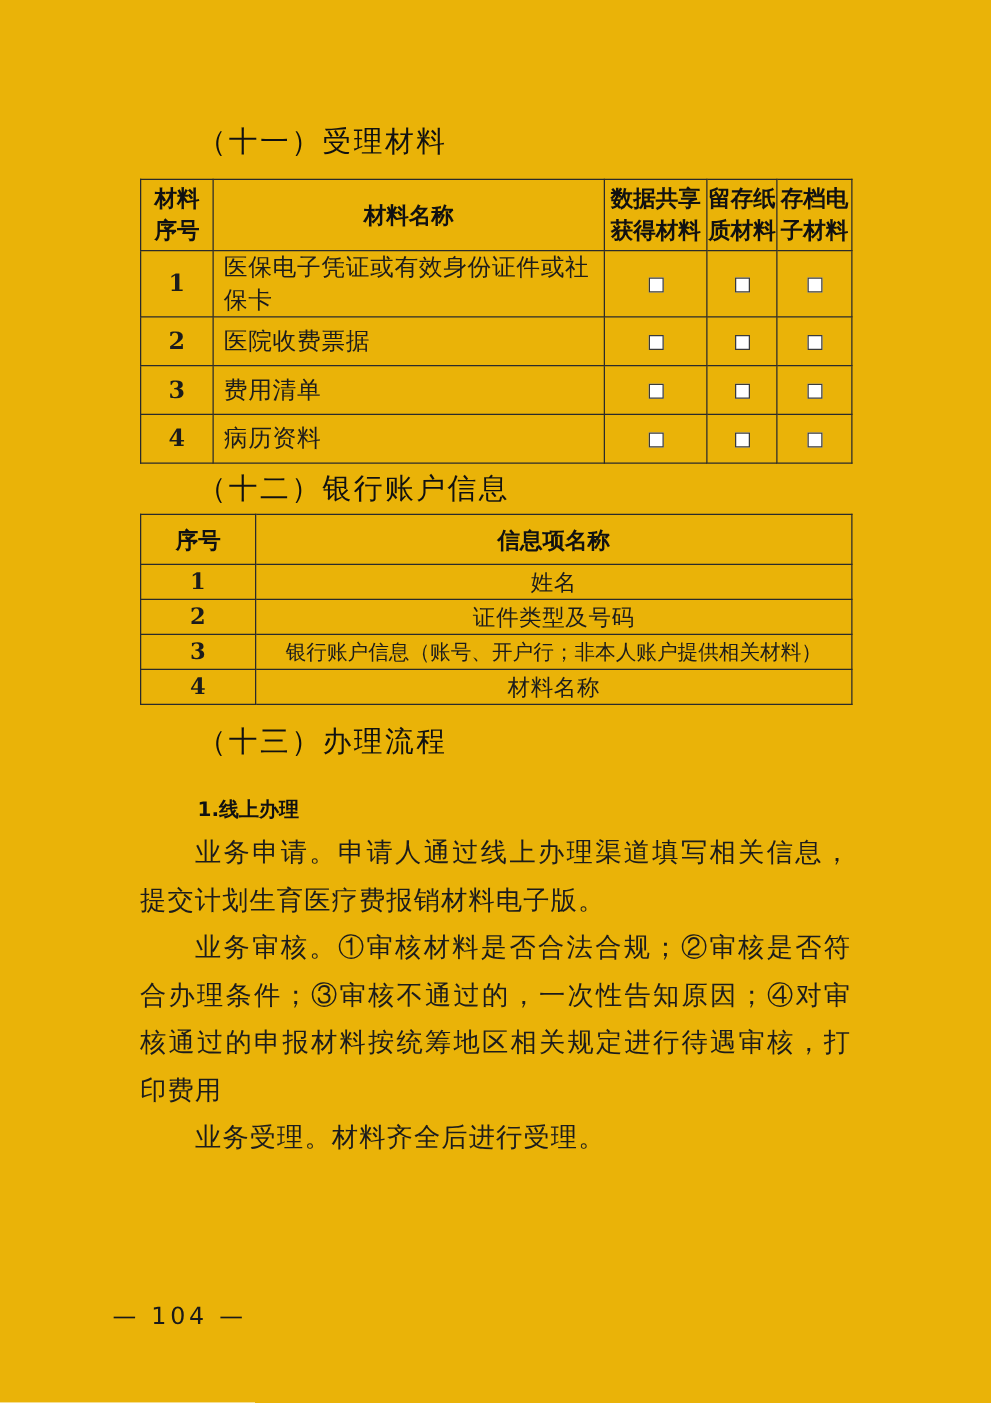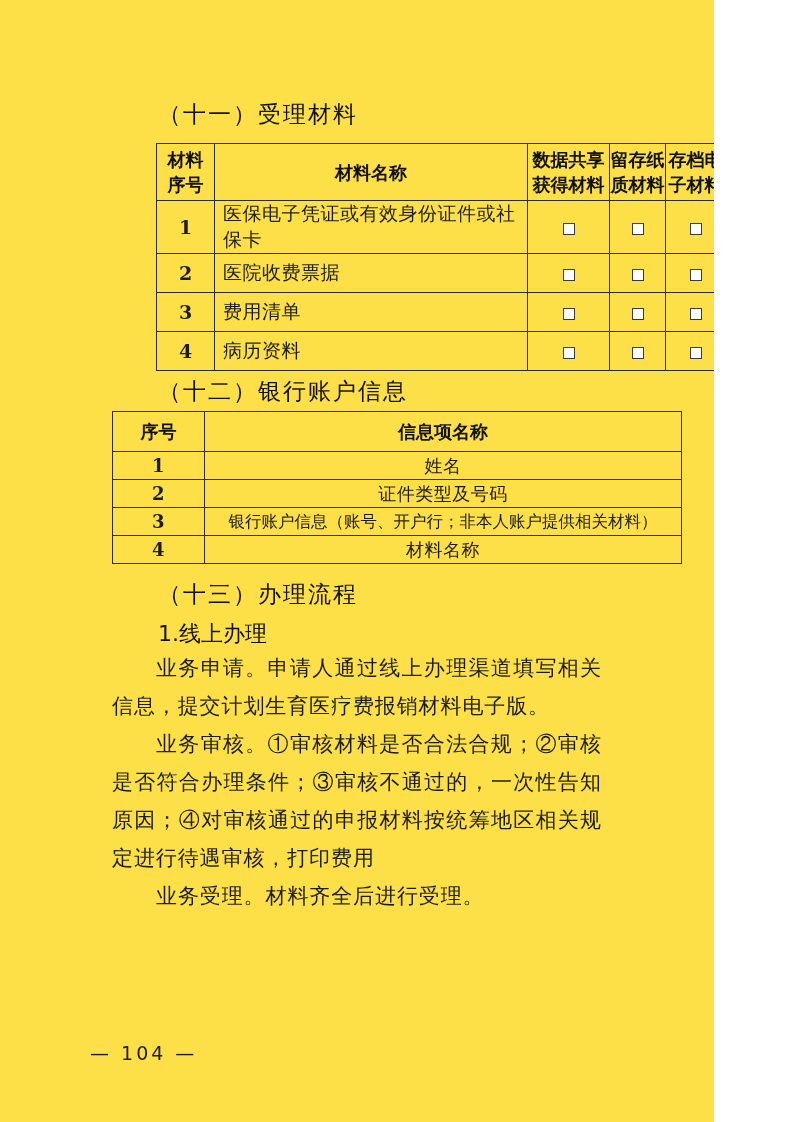--- a/index.html
+++ b/index.html
@@ -1,40 +1,40 @@
 <!DOCTYPE html>
 <html><head>
 <meta charset="utf-8">
 <style>
   * { margin: 0; padding: 0; box-sizing: border-box; }
   html, body { background: #ffffff; }
   .page {
     position: relative;
-    width: 714px;
+    width: 793px;
     height: 1122px;
-    background: #fde047;
+    background: #eab308;
     color: #1c1c1c;
     font-family: "DejaVu Serif", "Liberation Serif", serif;
     overflow: hidden;
   }
   .content {
     padding: 98px 112px 0 112px;
   }
   h2.sec-title {
     font-size: 23px;
     font-weight: 500;
     line-height: 32px;
     text-indent: 46px;
     letter-spacing: 2px;
     color: #111;
   }
   
   table { border-collapse: collapse; table-layout: fixed; width: 569px; }
   td, th { border: 1.5px solid #2b2b2b; vertical-align: middle; }
-  .t1 { margin-top: 13px; margin-left: 44px; }
+  .t1 { margin-top: 13px; }
   .t1 th {
     font-size: 18px; font-weight: bold; text-align: center;
     white-space: pre-line; line-height: 25px; padding: 2px 0; color: #111;
   }
   .t1 td { font-size: 19px; height: 39px; color: #1c1c1c; }
   .t1 .num { text-align: center; font-weight: bold; font-size: 19px; }
   .t1 .name { text-align: left; padding-left: 8px; letter-spacing: 0.5px; }
   .t1 .chk { text-align: center; }
   .t1 tr.hdr { height: 57px; }
   .checkbox {
@@ -47,21 +47,21 @@
   
   .sec12-title { margin-top: 4px; }
   .t2 { margin-top: 4px; }
   .t2 th { font-size: 18px; font-weight: bold; text-align: center; height: 40px; color: #111; }
   .t2 td { font-size: 18px; height: 28px; text-align: center; letter-spacing: 0.5px; }
   .t2 .num { font-weight: bold; }
   .t2 tr:nth-child(4) td.name { font-size: 16.5px; letter-spacing: 0; }
   
   .sec13-title { margin-top: 14px; }
   h3.subsec {
-    margin-top: 9px; font-size: 22px; font-weight: normal;
+    margin-top: 23px; font-size: 16px; font-weight: bold;
     line-height: 30px; text-indent: 46px; color: #111;
     font-family: "DejaVu Sans", "Liberation Sans", sans-serif;
   }
   .body-text p {
     font-size: 21px; line-height: 38px; letter-spacing: 0.9px;
     text-align: justify; text-indent: 44px; color: #1c1c1c;
   }
   
   .footer {
     position: absolute; left: 90px; top: 1042px;

